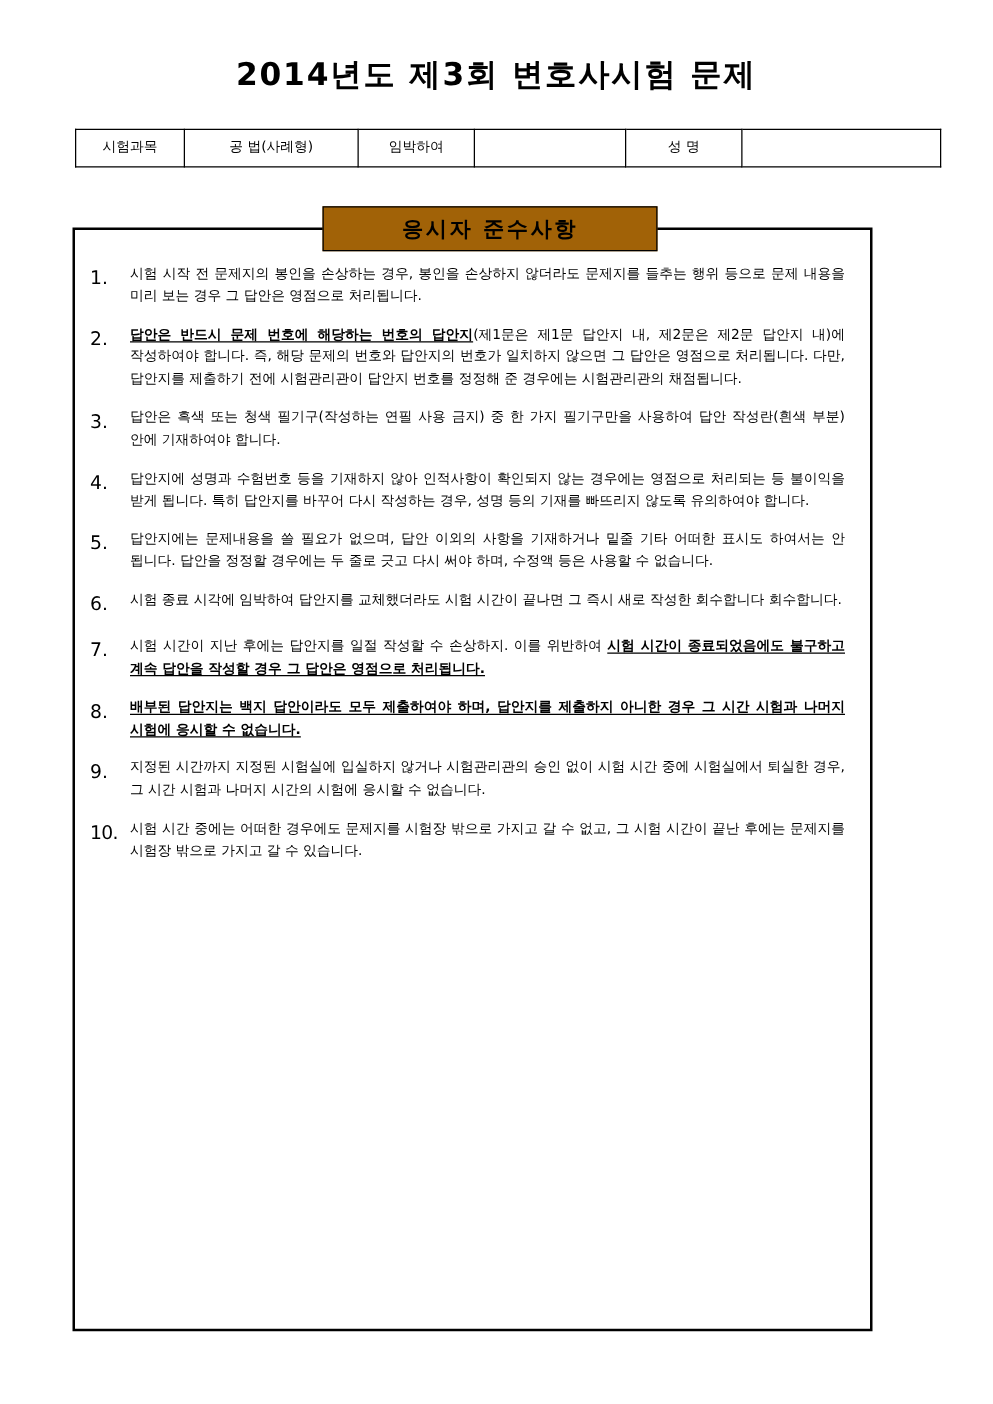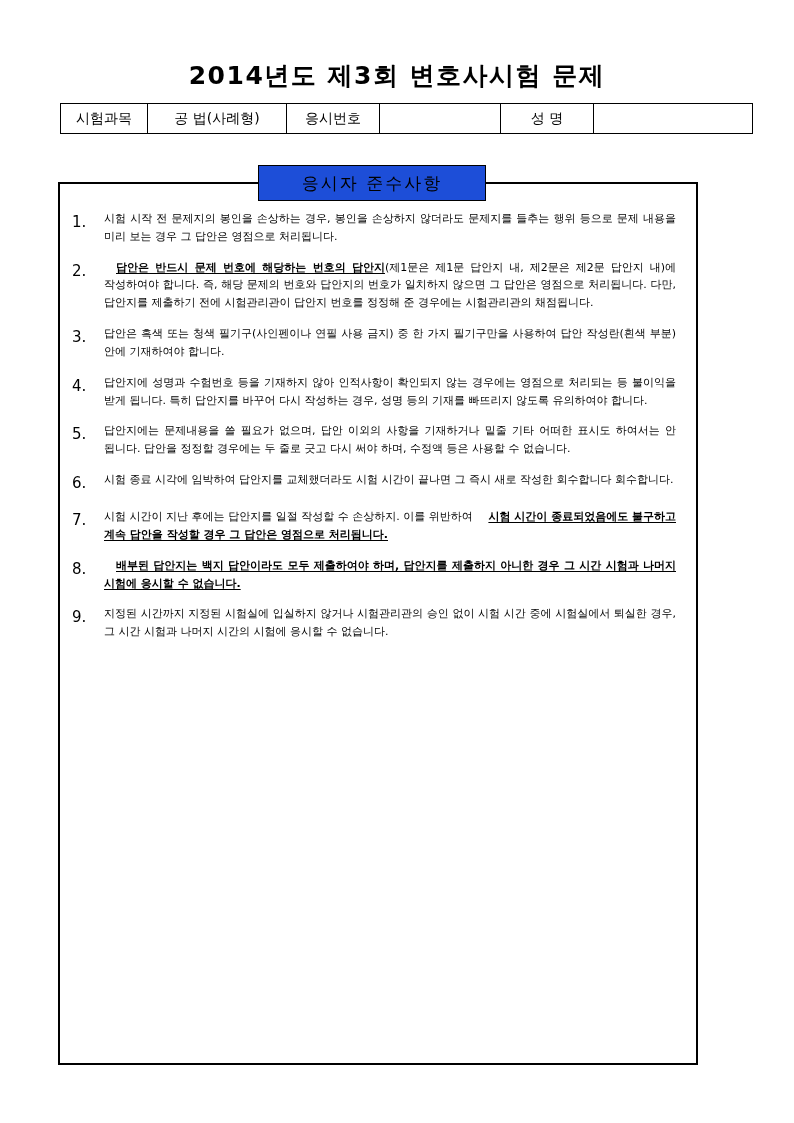--- a/index.html
+++ b/index.html
@@ -13,21 +13,21 @@
     position: relative;
     font-family: "DejaVu Sans", "Liberation Sans", sans-serif;
     color: #000000;
     overflow: hidden;
   }
 
   
   .doc-title {
     position: absolute;
     left: 0;
-    top: 62px;
+    top: 46px;
     width: 794px;
     text-align: center;
     font-size: 25px;
     font-weight: bold;
     letter-spacing: 1.5px;
     line-height: 1.1;
     white-space: nowrap;
   }
 
   
@@ -35,21 +35,21 @@
     position: absolute;
     left: 60px;
     top: 103px;
     width: 638px;
     border-collapse: collapse;
     table-layout: fixed;
   }
   .hdr-table td {
     border: 1.6px solid #000;
     height: 29px;
-    font-size: 14px;
+    font-size: 11px;
     text-align: center;
     vertical-align: middle;
     padding: 0 4px;
     white-space: nowrap;
     line-height: 1.1;
     margin-left: 44px;
   }
   .col-subject-label { width: 78px; }
   .col-subject-value { width: 130px; }
   .col-exam-no-label { width: 84px; }
@@ -67,30 +67,30 @@
     border: 2.2px solid #000;
     box-sizing: border-box;
     background: #fff;
   }
 
   
   .notice-heading {
     position: absolute;
     left: 258px;
     top: 165px;
-    width: 228px;
+    width: 268px;
     height: 36px;
     border: 1.8px solid #000;
     box-sizing: border-box;
-    background: #1d4ed8;
+    background: #a16207;
     display: flex;
     align-items: center;
     justify-content: center;
     font-size: 17px;
-    font-weight: normal;
+    font-weight: bold;
     letter-spacing: 2px;
     white-space: nowrap;
     z-index: 3;
   }
 
   
   .notice-list {
     position: absolute;
     left: 58px;
     top: 210px;
@@ -119,34 +119,33 @@
     line-height: 1.62;
     text-align: justify;
     text-justify: inter-character;
     word-break: keep-all;
     hyphens: none;
   }
   .item-text b {
     font-weight: bold;
     text-decoration: underline;
     text-underline-offset: 2px;
-    margin-left: 12px;
   }
 </style>
 </head>
 <body>
 
 <div class="doc-title">2014년도 제3회 변호사시험 문제</div>
 
 <table class="hdr-table">
   <tbody>
     <tr>
       <td class="col-subject-label">시험과목</td>
       <td class="col-subject-value">공 법(사례형)</td>
-      <td class="col-exam-no-label">응시번호</td>
+      <td class="col-exam-no-label">임박하여</td>
       <td class="col-exam-no-value"></td>
       <td class="col-name-label">성  명</td>
       <td class="col-name-value"></td>
     </tr>
   </tbody>
 </table>
 
 <div class="notice-box"></div>
 
 <div class="notice-heading">응시자 준수사항</div>
@@ -155,21 +154,21 @@
     <div class="notice-item">
       <div class="item-num">1.</div>
       <div class="item-text"><span>시험 시작 전 문제지의 봉인을 손상하는 경우, 봉인을 손상하지 않더라도 문제지를 들추는 행위 등으로 문제 내용을 미리 보는 경우 그 답안은 영점으로 처리됩니다.</span></div>
     </div>
     <div class="notice-item">
       <div class="item-num">2.</div>
       <div class="item-text"><b>답안은 반드시 문제 번호에 해당하는 번호의 답안지</b><span>(제1문은 제1문 답안지 내, 제2문은 제2문 답안지 내)에 작성하여야 합니다. 즉, 해당 문제의 번호와 답안지의 번호가 일치하지 않으면 그 답안은 영점으로 처리됩니다. 다만, 답안지를 제출하기 전에 시험관리관이 답안지 번호를 정정해 준 경우에는 시험관리관의 채점됩니다.</span></div>
     </div>
     <div class="notice-item">
       <div class="item-num">3.</div>
-      <div class="item-text"><span>답안은 흑색 또는 청색 필기구(사인펜이나 연필 사용 금지) 중 한 가지 필기구만을 사용하여 답안 작성란(흰색 부분) 안에 기재하여야 합니다.</span></div>
+      <div class="item-text"><span>답안은 흑색 또는 청색 필기구(작성하는 연필 사용 금지) 중 한 가지 필기구만을 사용하여 답안 작성란(흰색 부분) 안에 기재하여야 합니다.</span></div>
     </div>
     <div class="notice-item">
       <div class="item-num">4.</div>
       <div class="item-text"><span>답안지에 성명과 수험번호 등을 기재하지 않아 인적사항이 확인되지 않는 경우에는 영점으로 처리되는 등 불이익을 받게 됩니다. 특히 답안지를 바꾸어 다시 작성하는 경우, 성명 등의 기재를 빠뜨리지 않도록 유의하여야 합니다.</span></div>
     </div>
     <div class="notice-item">
       <div class="item-num">5.</div>
       <div class="item-text"><span>답안지에는 문제내용을 쓸 필요가 없으며, 답안 이외의 사항을 기재하거나 밑줄 기타 어떠한 표시도 하여서는 안 됩니다. 답안을 정정할 경우에는 두 줄로 긋고 다시 써야 하며, 수정액 등은 사용할 수 없습니다.</span></div>
     </div>
     <div class="notice-item">
@@ -181,13 +180,17 @@
       <div class="item-text"><span>시험 시간이 지난 후에는 답안지를 일절 작성할 수 손상하지. 이를 위반하여 </span><b>시험 시간이 종료되었음에도 불구하고 계속 답안을 작성할 경우 그 답안은 영점으로 처리됩니다.</b></div>
     </div>
     <div class="notice-item">
       <div class="item-num">8.</div>
       <div class="item-text"><b>배부된 답안지는 백지 답안이라도 모두 제출하여야 하며, 답안지를 제출하지 아니한 경우 그 시간 시험과 나머지 시험에 응시할 수 없습니다.</b></div>
     </div>
     <div class="notice-item">
       <div class="item-num">9.</div>
       <div class="item-text"><span>지정된 시간까지 지정된 시험실에 입실하지 않거나 시험관리관의 승인 없이 시험 시간 중에 시험실에서 퇴실한 경우, 그 시간 시험과 나머지 시간의 시험에 응시할 수 없습니다.</span></div>
     </div>
+    <div class="notice-item">
+      <div class="item-num wide">10.</div>
+      <div class="item-text"><span>시험 시간 중에는 어떠한 경우에도 문제지를 시험장 밖으로 가지고 갈 수 없고, 그 시험 시간이 끝난 후에는 문제지를 시험장 밖으로 가지고 갈 수 있습니다.</span></div>
+    </div>
   </div>
 
 </body></html>

